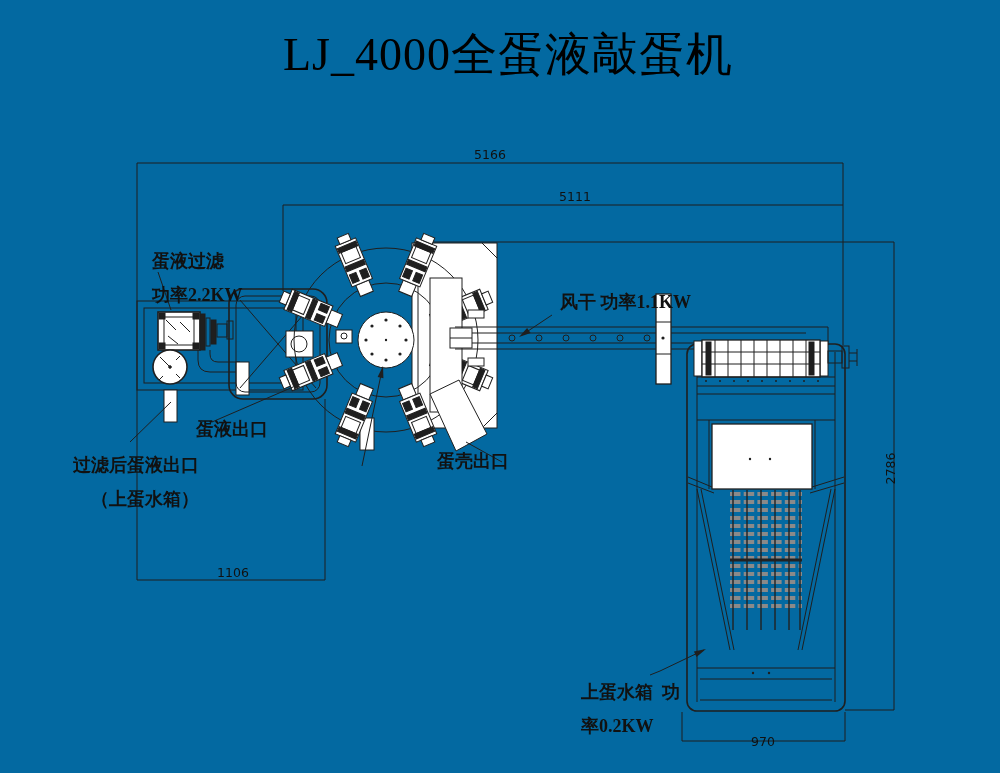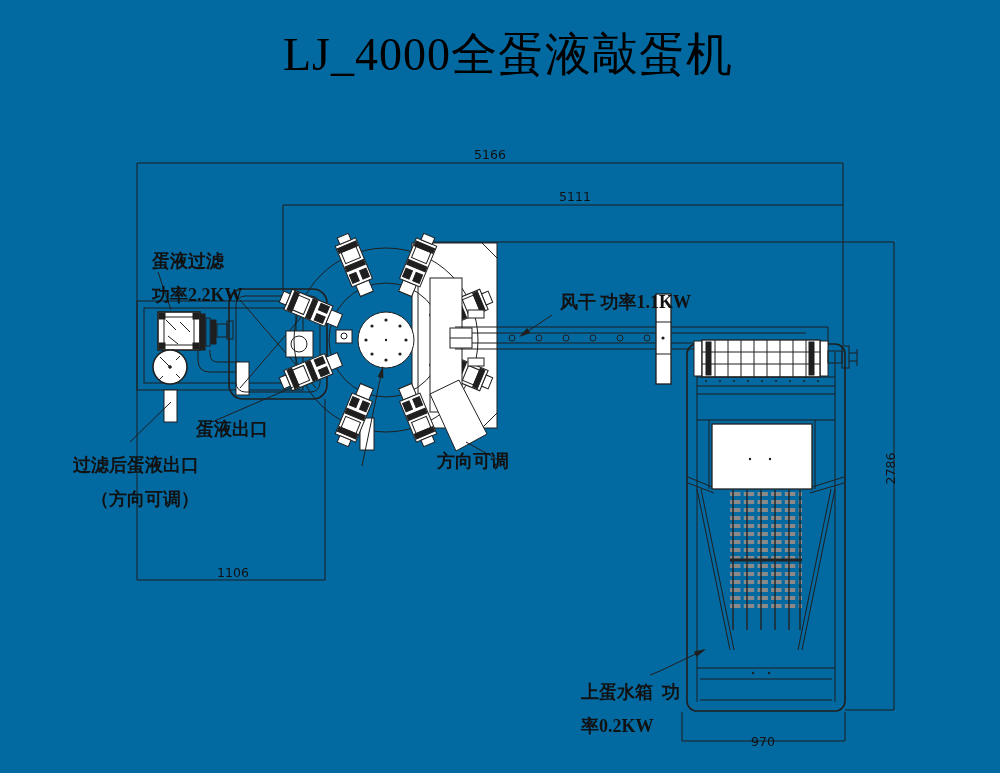--- a/index.html
+++ b/index.html
@@ -218,26 +218,26 @@
 
   <div class="lbl" style="left:134px;top:236px;">
     <span>蛋液过滤</span><br>
     <span>功率2.2KW</span>
   </div>
 
   <div class="lbl" style="left:548px;top:294px;margin-left:12px;">风干 功率1.1KW</div>
 
   <div class="lbl" style="left:55px;top:440px;text-align:right;">
     <span>过滤后蛋液出口</span><br>
-    <span>（方向可调）</span>
+    <span>（上蛋水箱）</span>
   </div>
 
   <div class="lbl" style="left:196px;top:421px;text-align:center;">蛋液出口</div>
 
 
-  <div class="lbl" style="left:437px;top:453px;">方向可调</div>
+  <div class="lbl" style="left:437px;top:453px;">蛋壳出口</div>
 
   <div class="lbl" style="left:563px;top:667px;">
     <span>上蛋水箱  功</span><br>
     <span>率0.2KW</span>
   </div>
 
 </div>
 
 </body></html>

